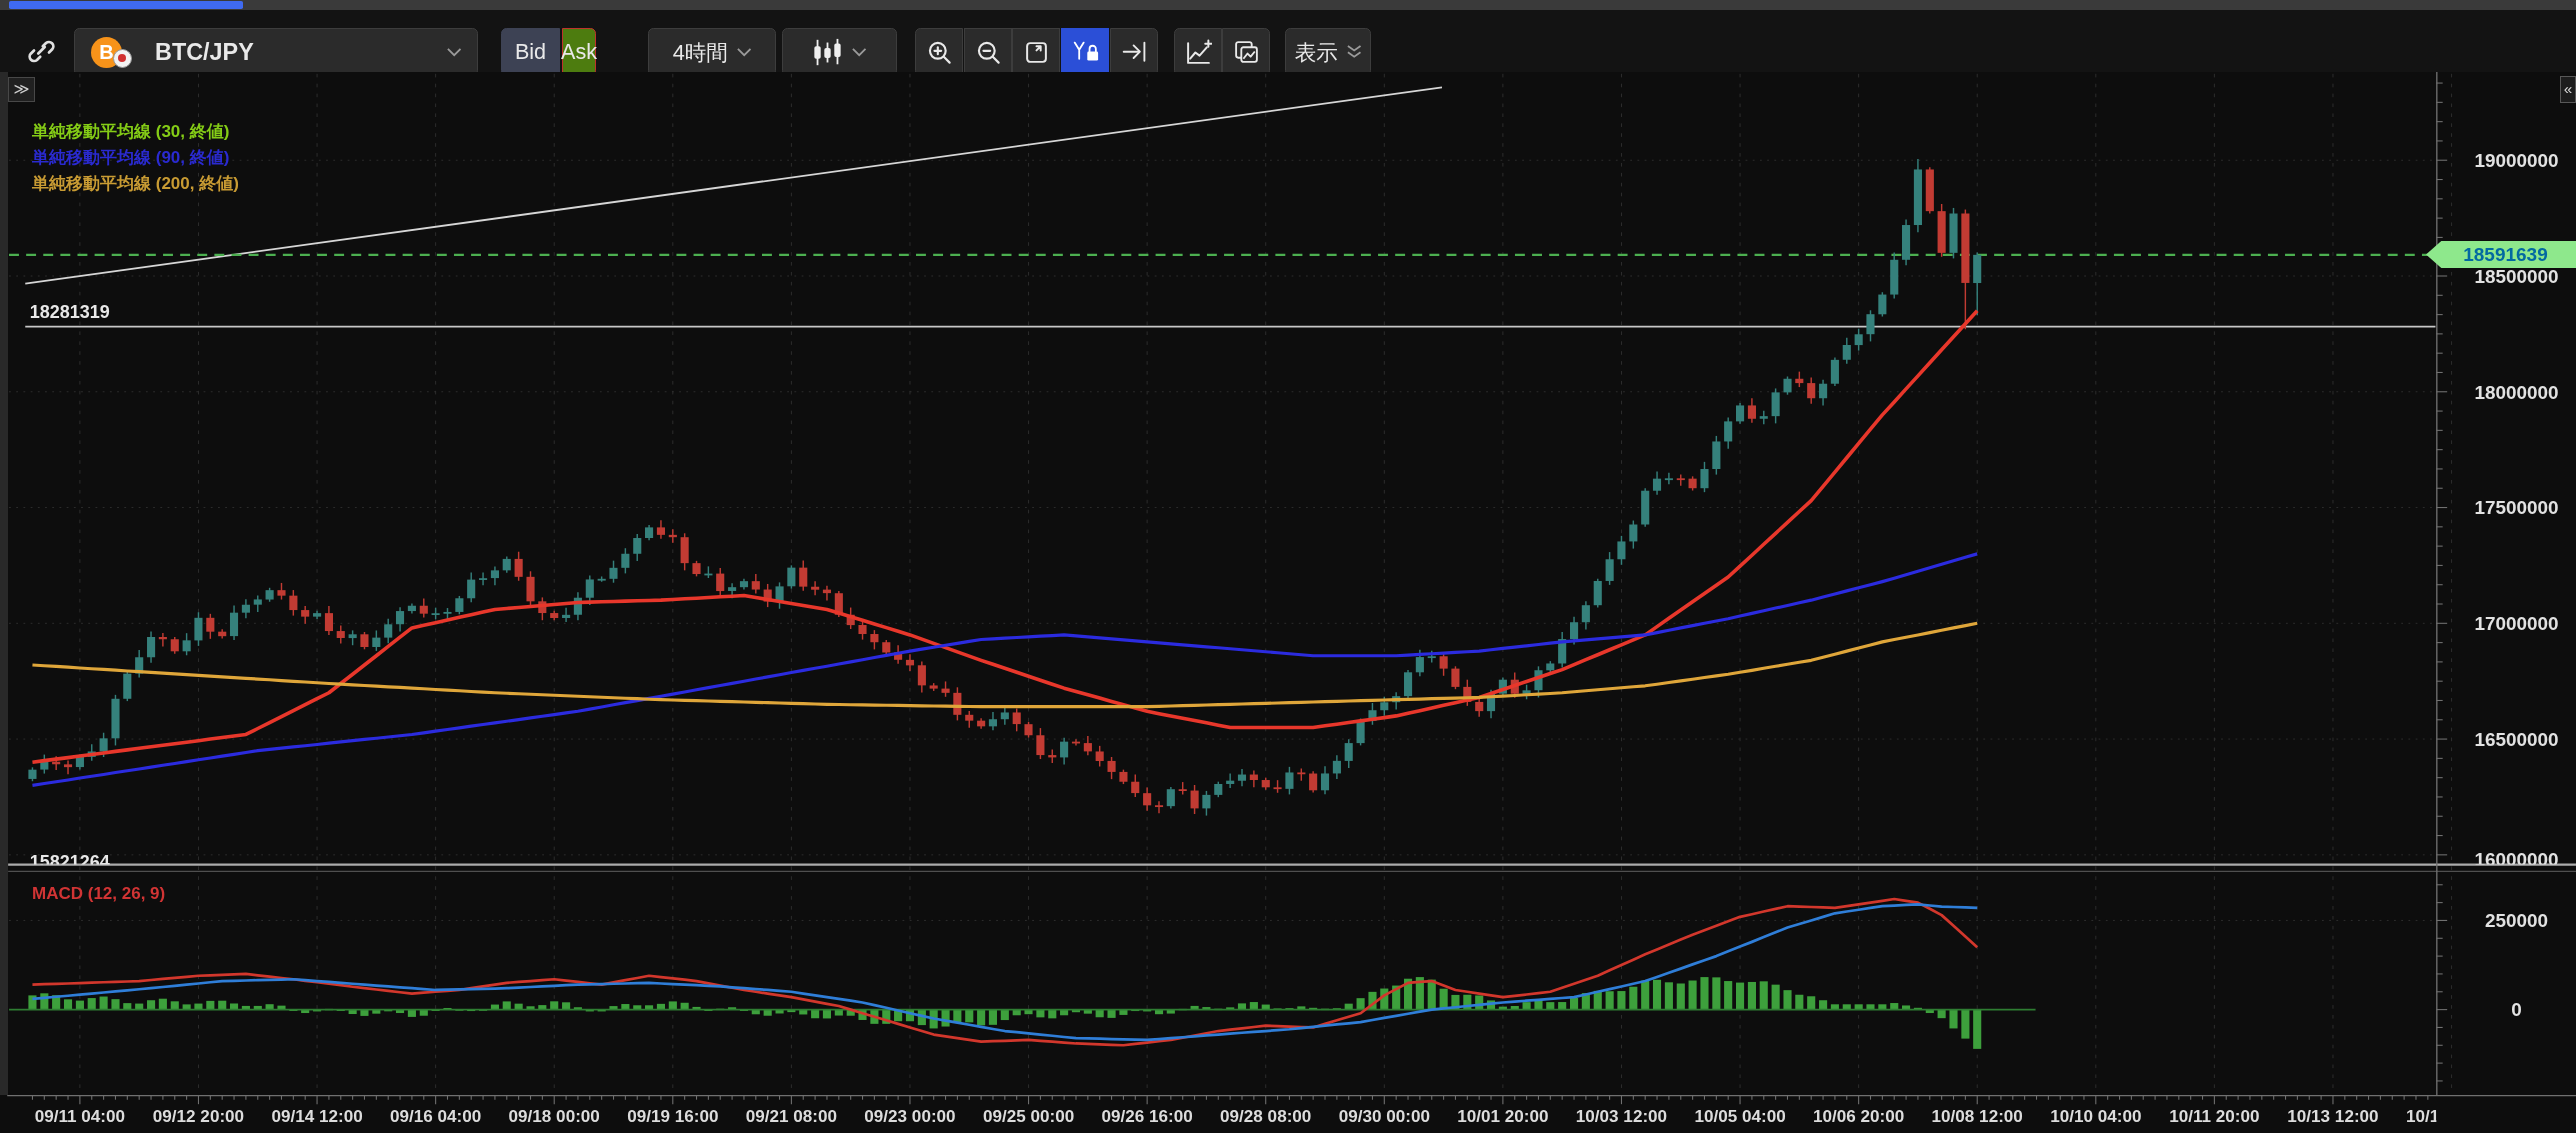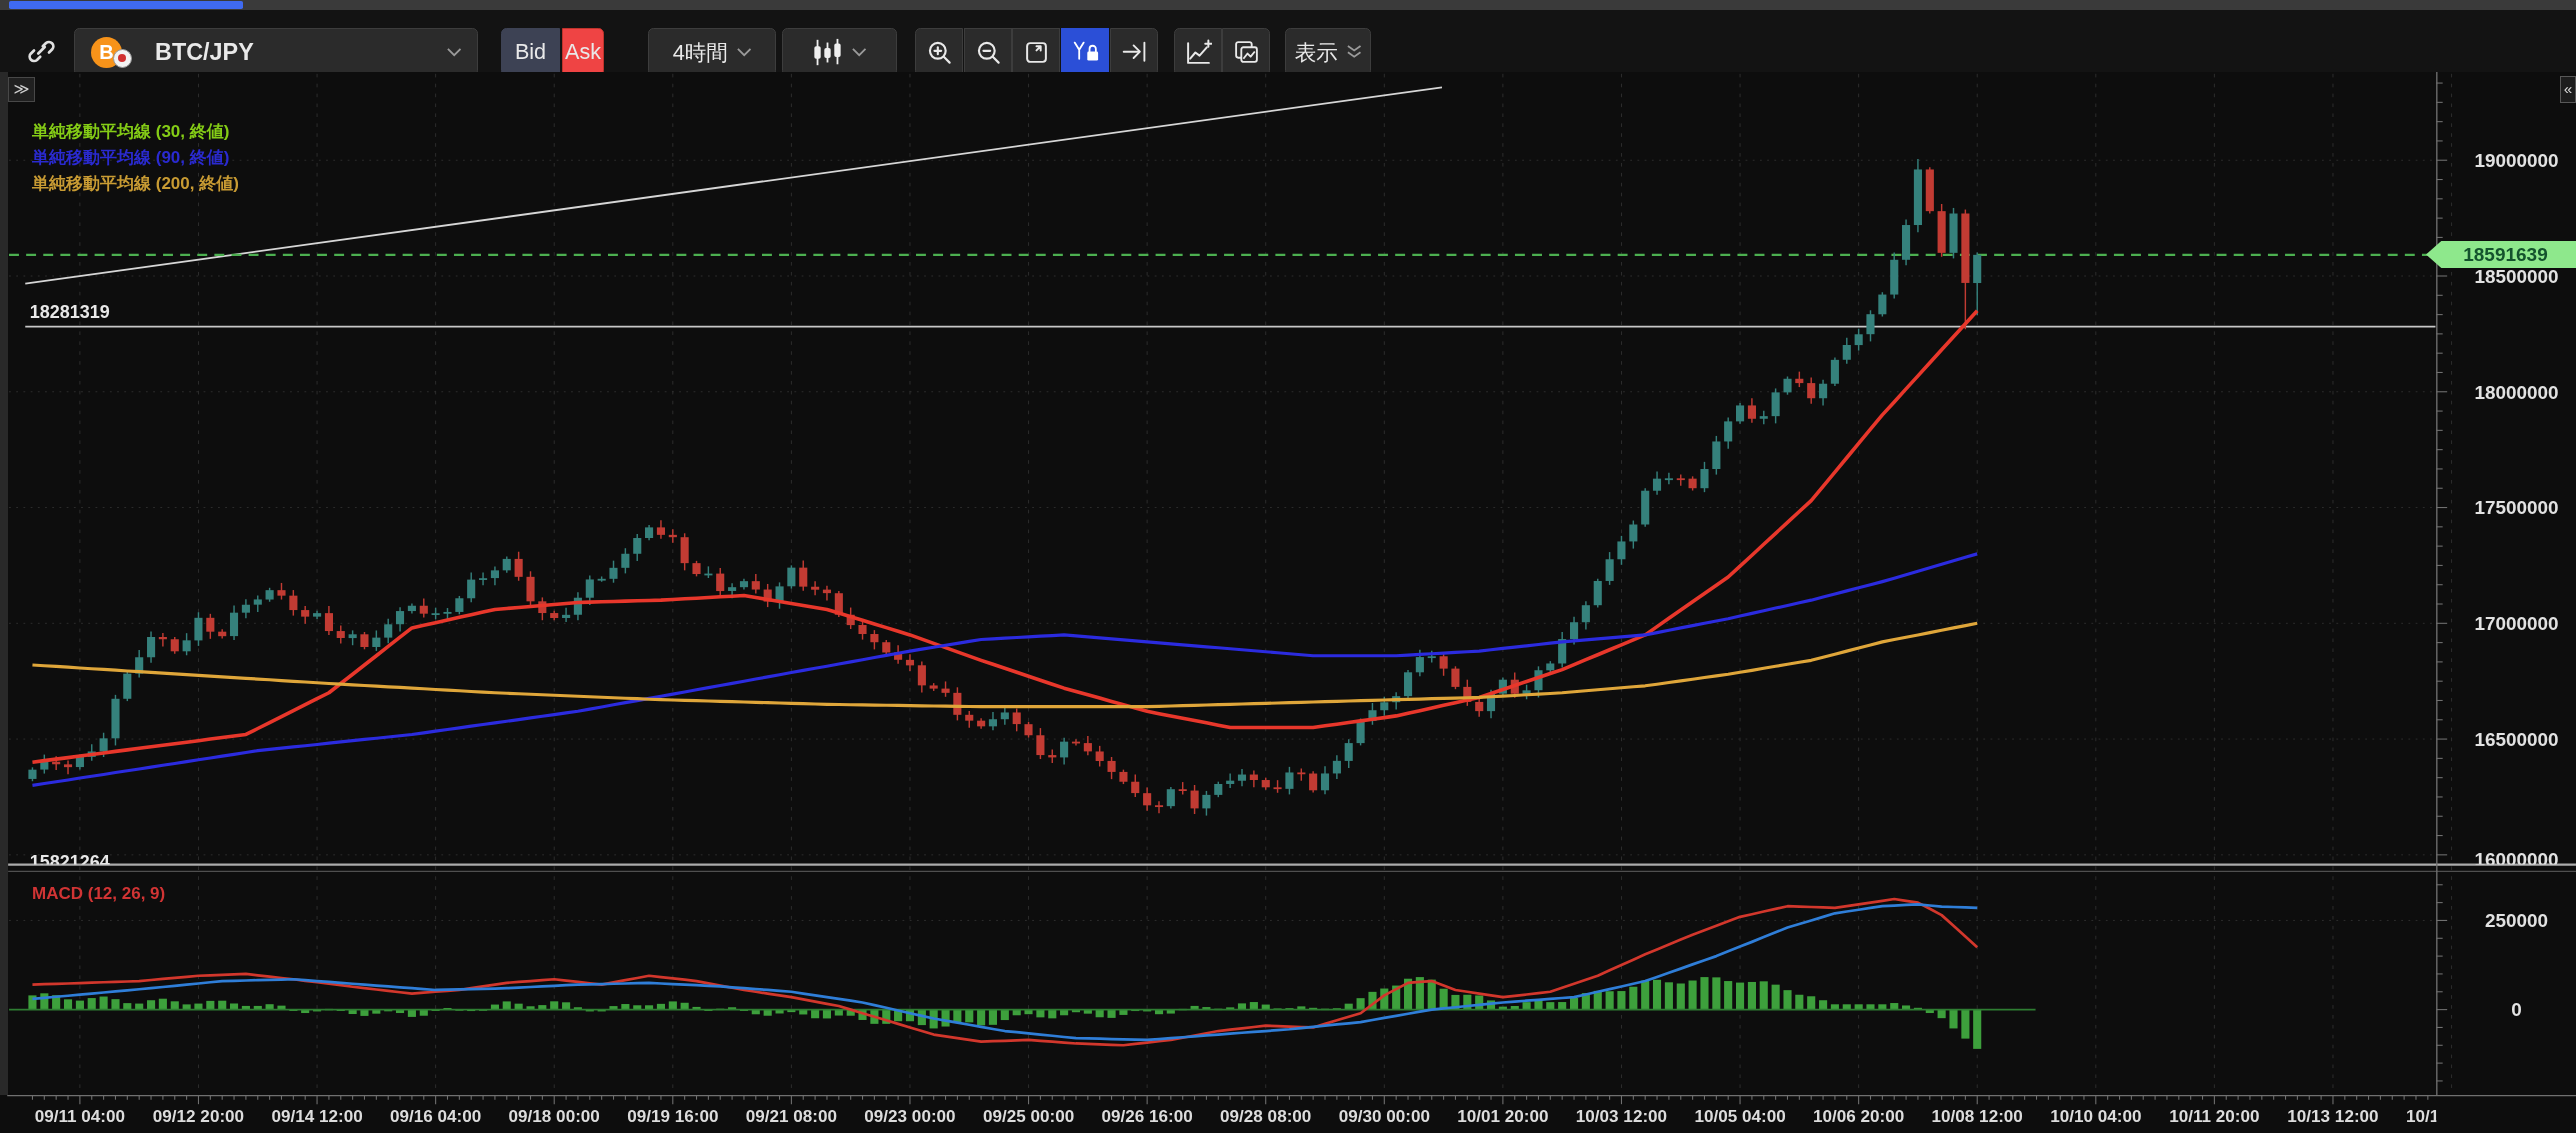--- a/index.html
+++ b/index.html
@@ -16,21 +16,21 @@
   #link-wrap{left:21.6px;top:21.6px;width:40px;height:40px;display:flex;align-items:center;justify-content:center;}
   #symbol-btn{left:74px;width:404px;justify-content:flex-start;padding:0 16px;}
   #symbol-btn .sym-label{font-size:23.4px;font-weight:bold;margin-left:14px;flex:1;text-align:left;}
   .coin-wrap{position:relative;width:41px;height:32px;}
   .coin-btc{position:absolute;left:0;top:0.9px;width:31px;height:31px;border-radius:50%;background:#f7931a;
     color:#fff;font-weight:bold;font-size:20px;display:flex;align-items:center;justify-content:center;}
   .coin-jpy{position:absolute;left:21.6px;top:12.6px;width:19px;height:19px;border-radius:50%;background:#f2f2f2;
     border:0.9px solid #999;box-sizing:border-box;}
   .coin-jpy:after{content:"";position:absolute;left:4.5px;top:4.5px;width:8px;height:8px;border-radius:50%;background:#d03030;}
   #bid-btn{left:501px;width:59px;background:#3d4254;border-color:#3d4254;border-radius:5.4px 0 0 5.4px;text-align:center;}
-  #ask-btn{left:562px;width:42px;background:#ef4444;border-color:#bf332b;border-radius:0 5.4px 5.4px 0;}
+  #ask-btn{left:562px;width:34px;background:#4d7c0f;border-color:#bf332b;border-radius:0 5.4px 5.4px 0;}
   #tf-btn{left:648px;width:128px;}
   #ctype-btn{left:782px;width:115px;}
   .igroup{background:#2b2b2b;}
   .sq{width:48px;}
   #zin-btn{left:915px;border-radius:5.4px 0 0 5.4px;}
   #zout-btn{left:964px;border-radius:0;}
   #fit-btn{left:1012px;border-radius:0;}
   #ylock-btn{left:1061px;border-radius:0;background:#2b4fd7;border-color:#2b4fd7;}
   #goend-btn{left:1110px;border-radius:0 5.4px 5.4px 0;}
   #addind-btn{left:1174px;border-radius:5.4px 0 0 5.4px;}
@@ -41,21 +41,21 @@
   #left-strip{left:0;top:72px;width:8px;height:1023px;background:#292929;}
   #expand-btn{left:8px;top:77px;width:27px;height:25px;background:#202020;border:0.9px solid #484848;
     box-sizing:border-box;color:#cfcfcf;font-size:15.3px;line-height:22.5px;text-align:center;cursor:pointer;}
   #collapse-btn{left:2560px;top:76px;width:16px;height:27px;background:#1d1d1d;border:0.9px solid #585858;
     box-sizing:border-box;color:#dcdcdc;font-size:15.3px;line-height:24px;text-align:left;padding-left:2.7px;cursor:pointer;}
   .legend-row{position:absolute;left:32px;font-size:17px;font-weight:bold;white-space:nowrap;}
   #legend-ma30{top:120px;color:#84cc16;}
   #legend-ma90{top:146px;color:#2a2ad0;}
   #legend-ma200{top:172px;color:#c89b33;}
   #macd-title{position:absolute;left:32px;top:884px;font-size:17px;color:#d13434;font-weight:bold;}
-  #price-tag{left:2426px;top:242px;width:150px;height:27px;background:#8ee88c;color:#14532d;
+  #price-tag{left:2426px;top:242px;width:150px;height:27px;background:#8ee88c;color:#0369a1;
     font-size:19px;font-weight:bold;line-height:27px;text-align:center;padding-left:9px;box-sizing:border-box;
     clip-path:polygon(0 50%,15.3px 0,100% 0,100% 100%,15.3px 100%);}
   svg text{font-family:"Liberation Sans","DejaVu Sans",sans-serif;}
 </style>
 </head>
 <body>
 
 <div class="abs" id="top-strip">
   <div class="abs" id="top-strip-blue"></div>
 </div>

